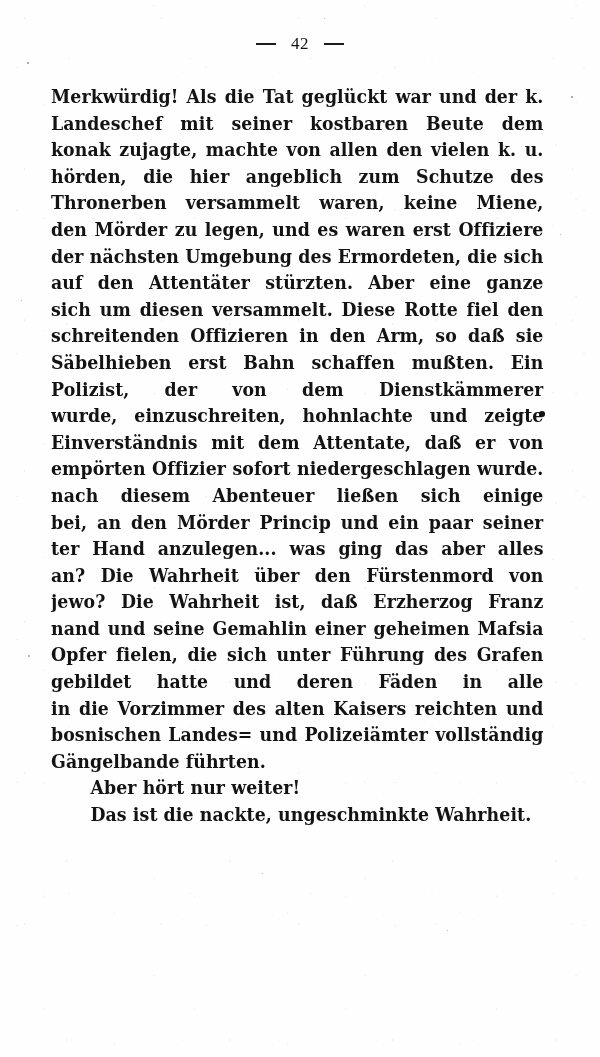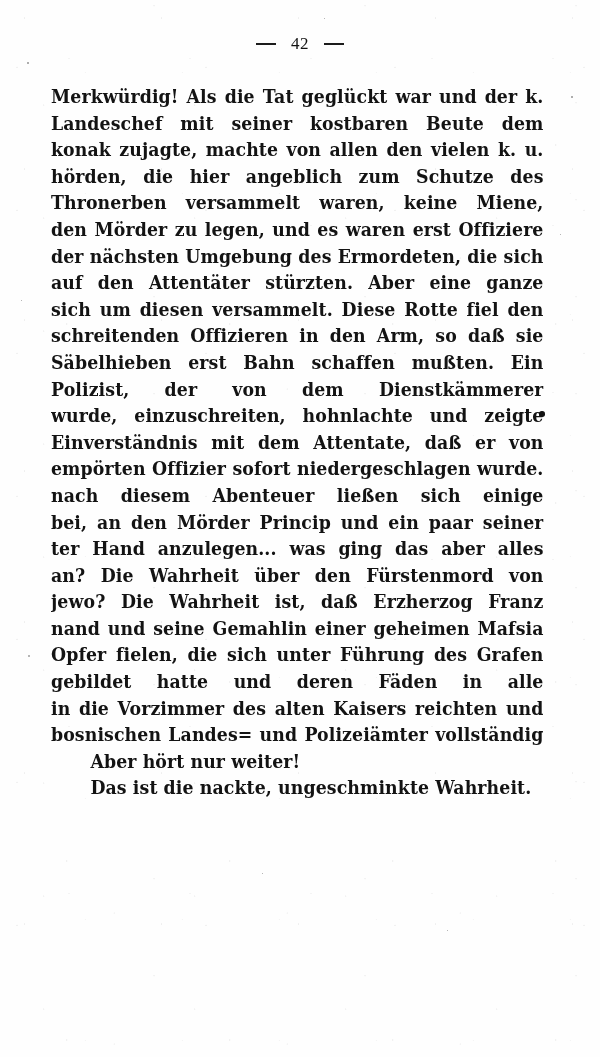--- a/index.html
+++ b/index.html
@@ -204,20 +204,21 @@
         </div>
         <div class="line just">
           <span class="t">gebildet hatte und deren Fäden in alle Ministerien, bis</span>
         </div>
         <div class="line just">
           <span class="t">in die Vorzimmer des alten Kaisers reichten und die</span>
         </div>
         <div class="line just">
           <span class="t">bosnischen Landes= und Polizeiämter vollständig am</span>
         </div>
+        <div class="line"><span class="t">Gängelbande führten.</span></div>
       </div>
       <div class="para">
         <div class="line indent"><span class="t">Aber hört nur weiter!</span></div>
       </div>
       <div class="para">
         <div class="line indent"><span class="t">Das ist die nackte, ungeschminkte Wahrheit.</span></div>
       </div>
     </div>
 
   <div id="artifact-layer">

